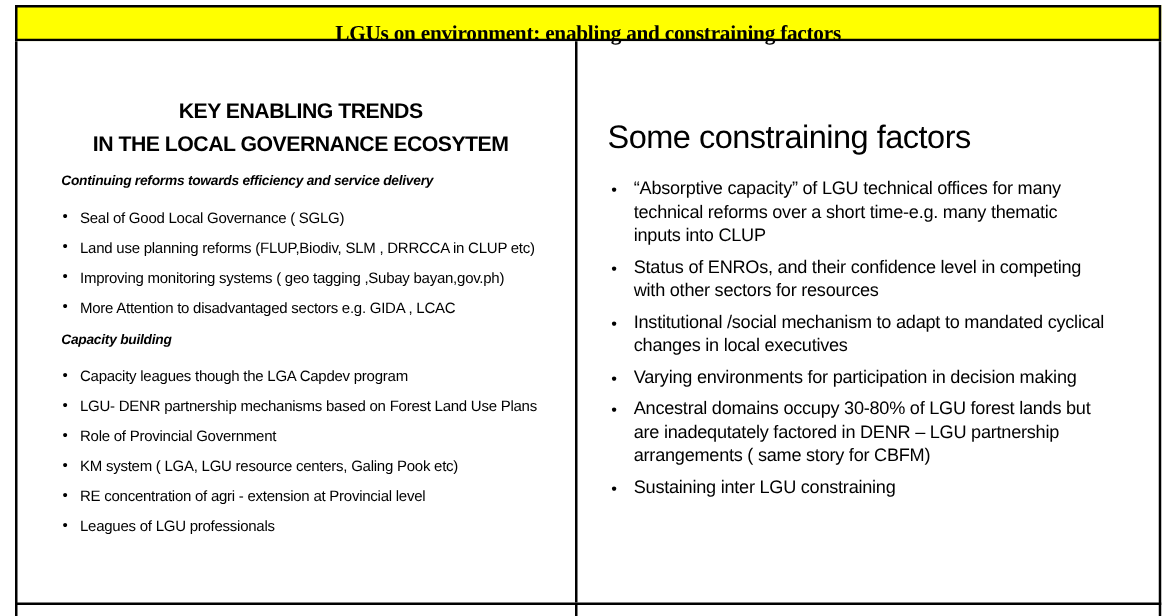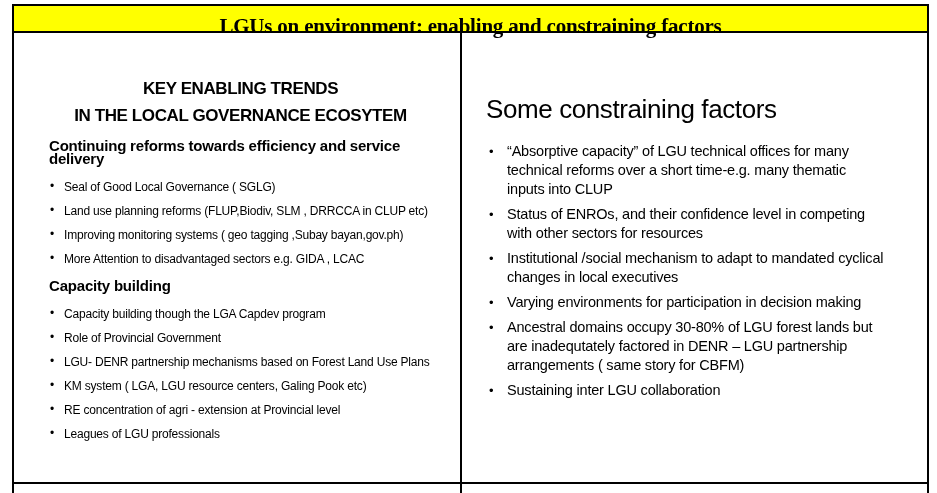--- a/index.html
+++ b/index.html
@@ -25,21 +25,21 @@
     height: 29px;
     background: #FFFF00;
     border: 2px solid #000000;
     display: flex;
     align-items: center;
     justify-content: center;
   }
   .title-text {
     font-family: "Liberation Serif", serif;
     font-weight: bold;
-    font-size: 21px;
+    font-size: 17px;
     letter-spacing: -0.2px;
     white-space: nowrap;
     margin-top: 16px;
   }
 
   .main-row {
     height: 451px;
     border: 2px solid #000000;
     border-top: none;
     display: flex;
@@ -61,24 +61,25 @@
     text-align: center;
     font-weight: bold;
     font-size: 17px;
     line-height: 27px;
     letter-spacing: -0.4px;
   }
   .left-heading span { display: block; }
 
   .left-subheading {
     font-weight: bold;
-    font-size: 15px;
+    font-size: 11px;
     line-height: 13px;
     letter-spacing: -0.2px;
     margin-top: 10px;
+    font-style: italic;
   }
   .left-subheading.second { margin-top: 14px; }
 
   ul.left-list {
     list-style: none;
     margin: 16px 0 0 0;
     padding: 0;
   }
   ul.left-list li {
     position: relative;
@@ -159,38 +160,38 @@
       <div class="left-subheading">Continuing reforms towards efficiency and service delivery</div>
       <ul class="left-list">
         <li>Seal of Good Local Governance ( SGLG)</li>
         <li>Land use planning reforms (FLUP,Biodiv, SLM , DRRCCA in CLUP etc)</li>
         <li>Improving monitoring systems ( geo tagging ,Subay bayan,gov.ph)</li>
         <li>More Attention to disadvantaged sectors e.g. GIDA , LCAC</li>
       </ul>
 
       <div class="left-subheading second">Capacity building</div>
       <ul class="left-list">
-        <li>Capacity building though the LGA Capdev program</li>
+        <li>Capacity leagues though the LGA Capdev program</li>
+        <li>LGU- DENR partnership mechanisms based on Forest Land Use Plans</li>
         <li>Role of Provincial Government</li>
-        <li>LGU- DENR partnership mechanisms based on Forest Land Use Plans</li>
         <li>KM system ( LGA, LGU resource centers, Galing Pook etc)</li>
         <li>RE concentration of agri - extension at Provincial level</li>
         <li>Leagues of LGU professionals</li>
       </ul>
     </div>
 
     <div class="cell-right">
       <div class="right-heading">Some constraining factors</div>
       <ul class="right-list">
         <li>“Absorptive capacity” of LGU technical offices for many technical reforms over a short time-e.g. many thematic inputs into CLUP</li>
         <li>Status of ENROs, and their confidence level in competing with other sectors for resources</li>
         <li>Institutional /social mechanism to adapt to mandated cyclical changes in local executives</li>
         <li>Varying environments for participation in decision making</li>
         <li>Ancestral domains occupy 30-80% of LGU forest lands but are inadequtately factored in DENR – LGU partnership arrangements ( same story for CBFM)</li>
-        <li>Sustaining inter LGU collaboration</li>
+        <li>Sustaining inter LGU constraining</li>
       </ul>
     </div>
 
   </div>
 
   <div class="bottom-row">
     <div class="bottom-left"></div>
     <div class="bottom-right"></div>
   </div>
 

